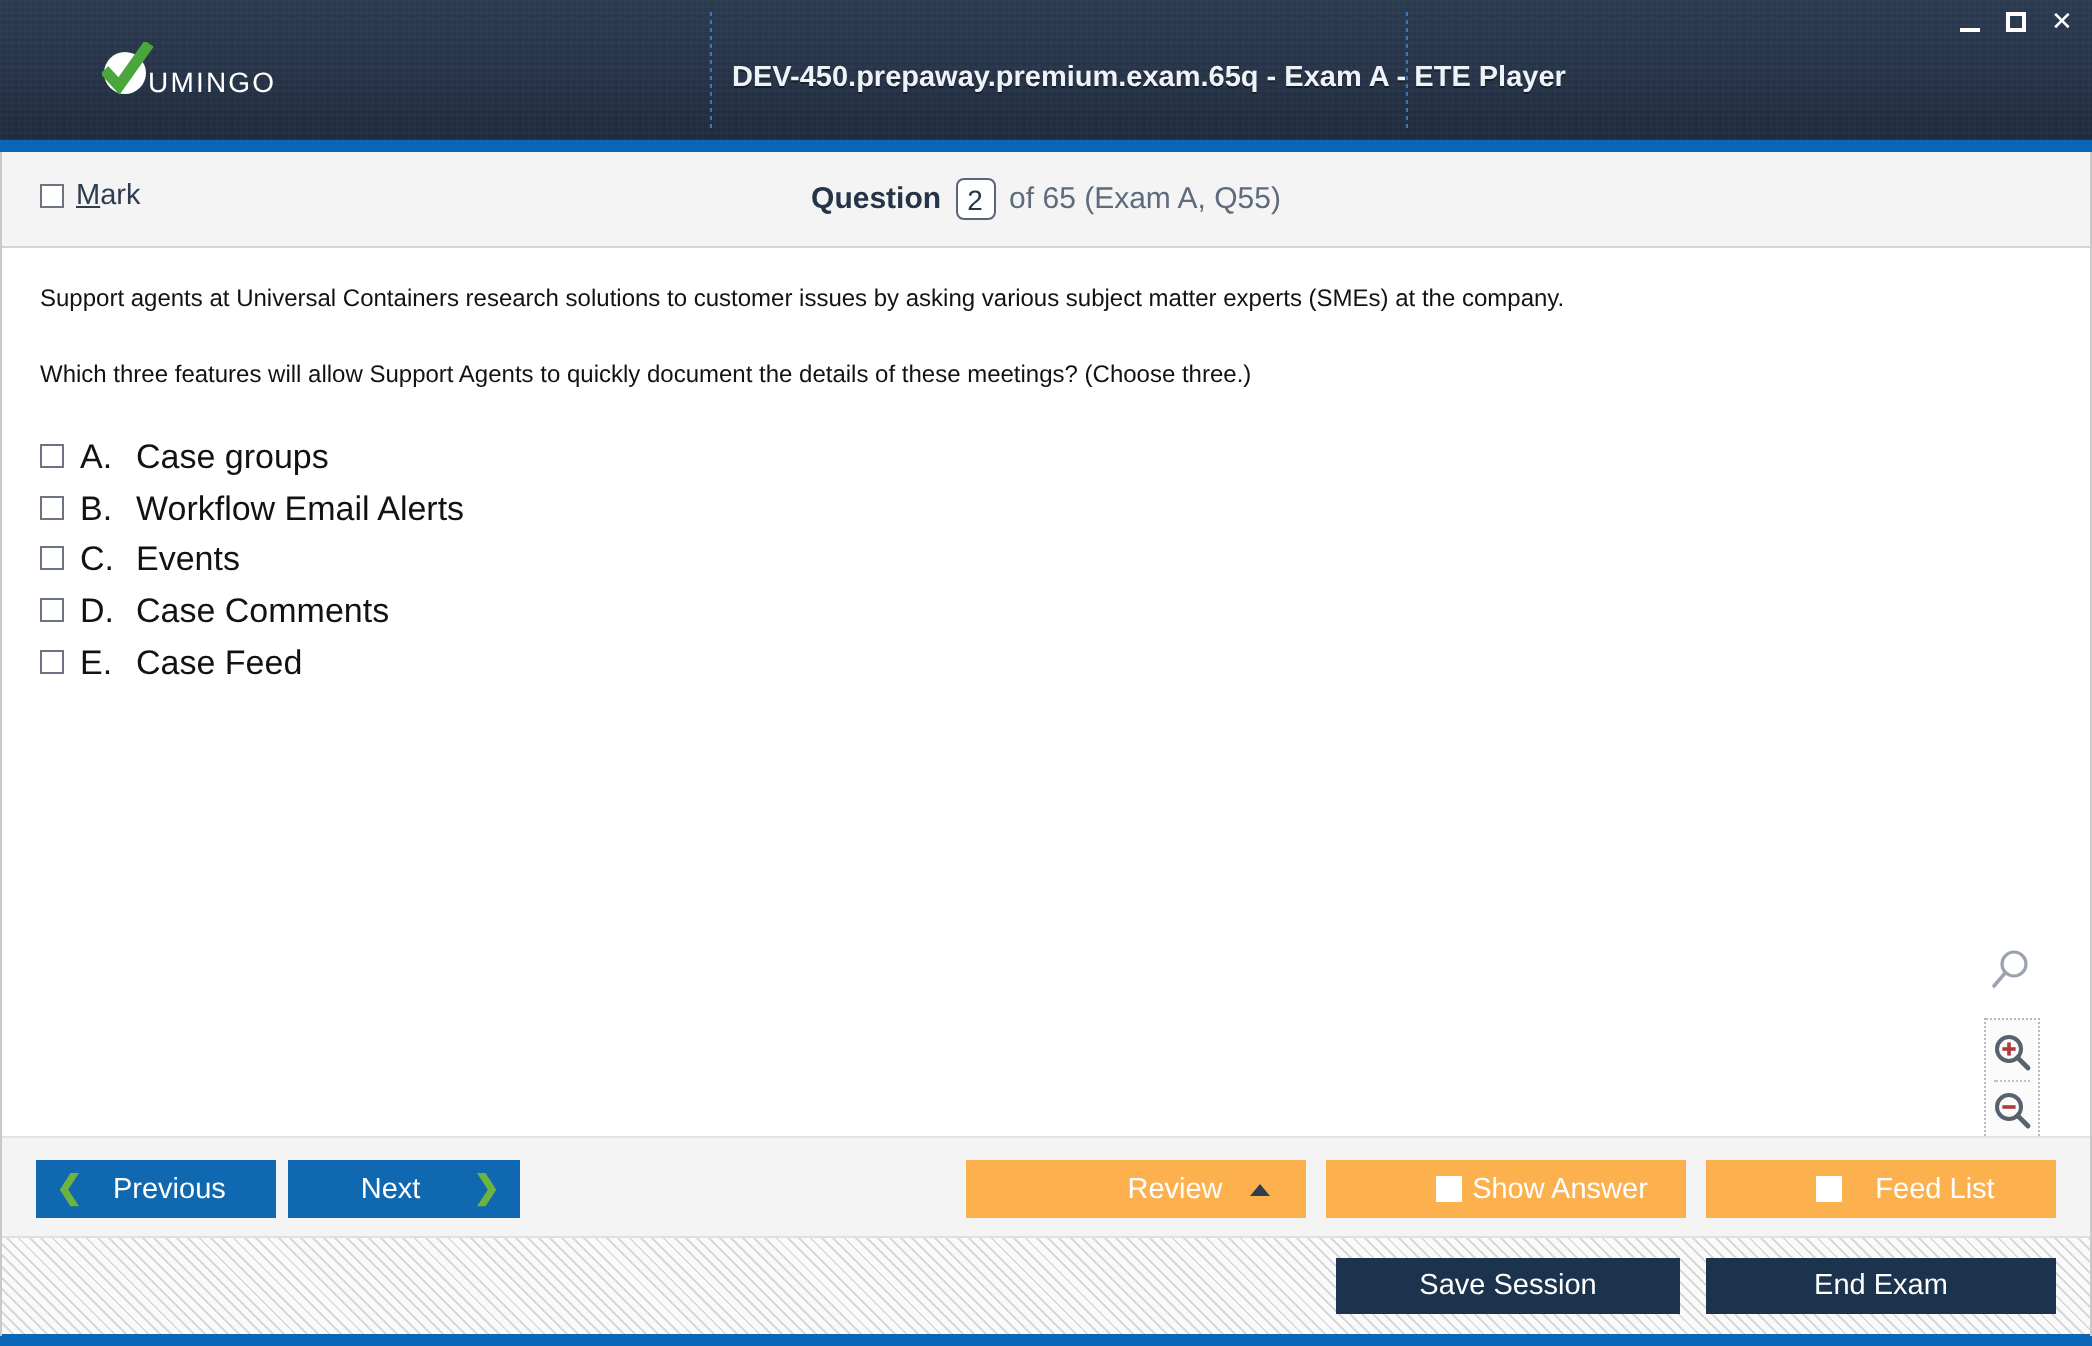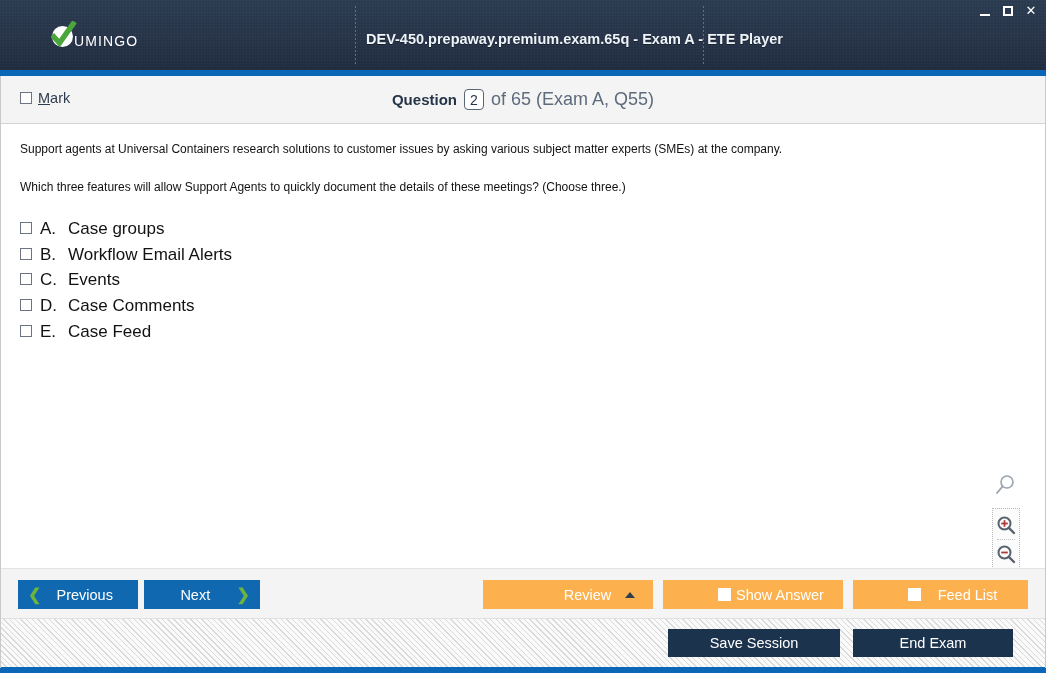--- a/index.html
+++ b/index.html
@@ -100,21 +100,21 @@
     position: absolute; left: 0; right: 0; top: 13px;
     display: flex; align-items: center; justify-content: center; gap: 7px;
   }
   .q-word { font-size: 15px; font-weight: bold; color: #253447; }
   .q-num {
     width: 20px; height: 21px; border: 1px solid #5a6575; border-radius: 4px;
     background: #fff; font-size: 14px; color: #253447;
     display: flex; align-items: center; justify-content: center;
     font-family: "Liberation Sans", sans-serif;
   }
-  .q-of { font-size: 18px; color: #5e6b7c; }
+  .q-of { font-size: 15px; color: #5e6b7c; }
 
   
   .content {
     position: absolute; left: 0; top: 124px; width: 1046px; height: 444px;
     background: #ffffff;
     padding: 18px 22px 0 20px;
     overflow: hidden;
   }
   .qtext {
     font-size: 12px; color: #121212; line-height: 1.33;
@@ -191,21 +191,21 @@
     border-top: 1px solid #e0e0e0;
     padding-left: 44px;
   }
   .btn-dark {
     position: absolute; top: 10px; height: 28px;
     background: #1b334c; color: #ffffff; border: none;
     font-size: 14.5px; display: flex; align-items: center; justify-content: center;
     font-family: "Liberation Sans", sans-serif; cursor: default;
   }
   .btn-save { left: 668px; width: 172px; }
-  .btn-end  { left: 853px; width: 160px; }
+  .btn-end  { left: 853px; width: 175px; }
   .bottom-rule {
     position: absolute; left: 0; top: 667px; width: 1046px; height: 6px;
     background: #0a66b7;
   }
   .edge-left  { position:absolute; left:0; top:76px; width:1px; height:592px; background:#c9c9c9; }
   .edge-right { position:absolute; right:0; top:76px; width:1px; height:592px; background:#c9c9c9; }
 </style>
 </head>
 <body>
 

